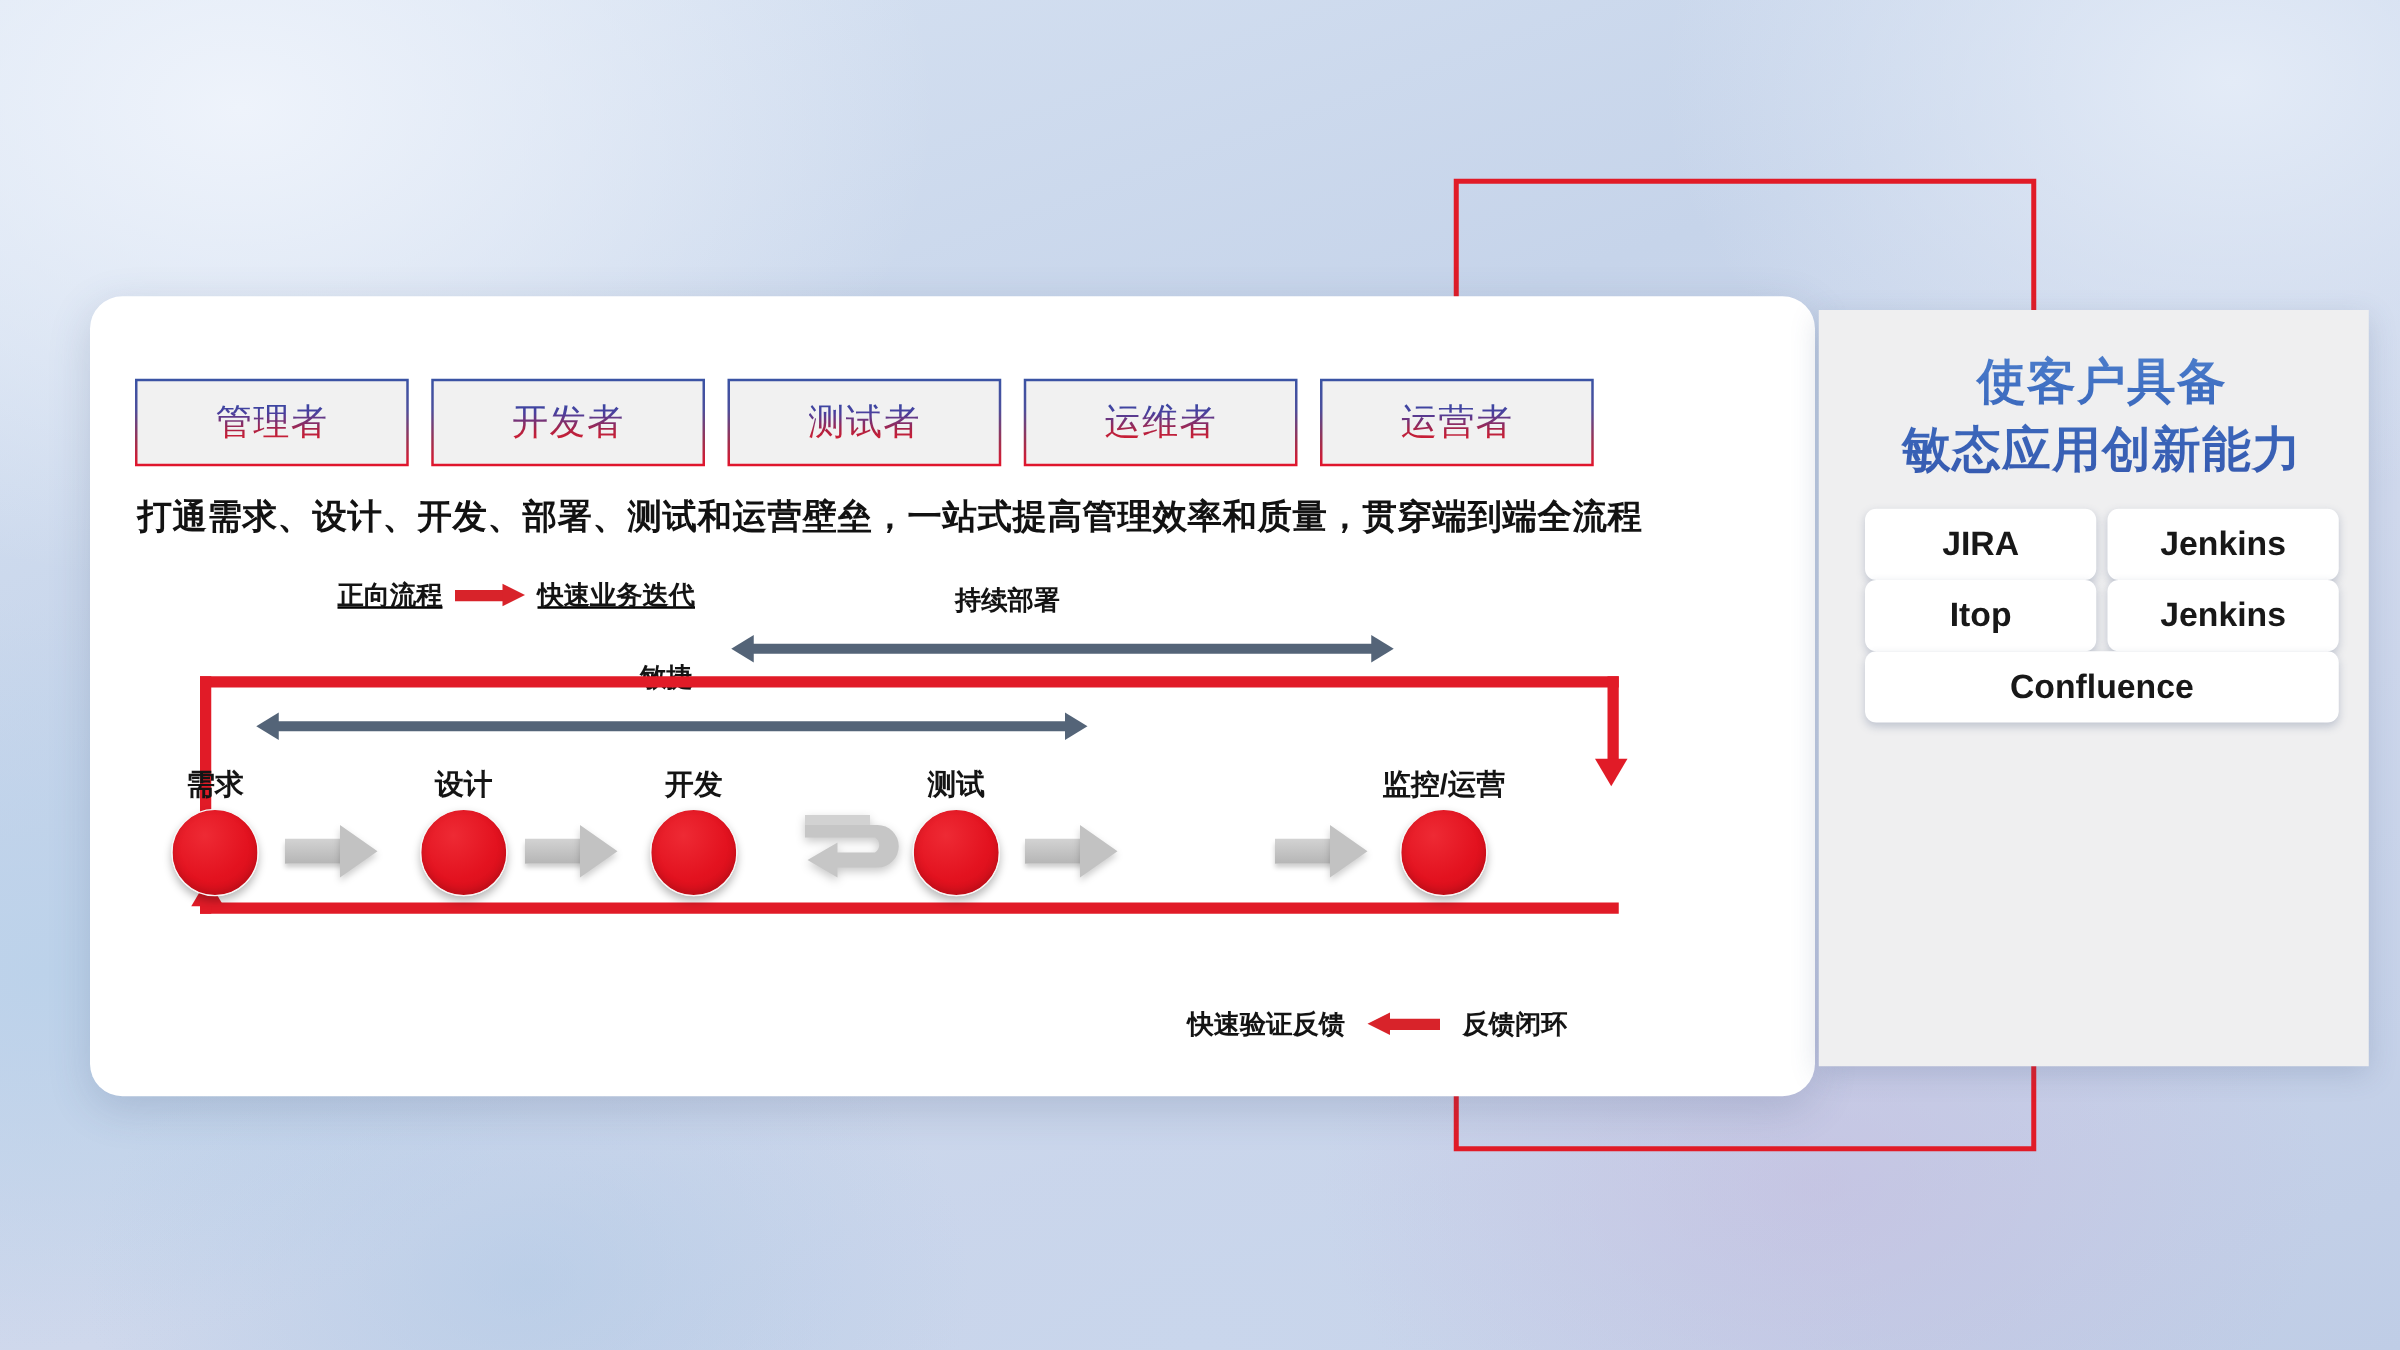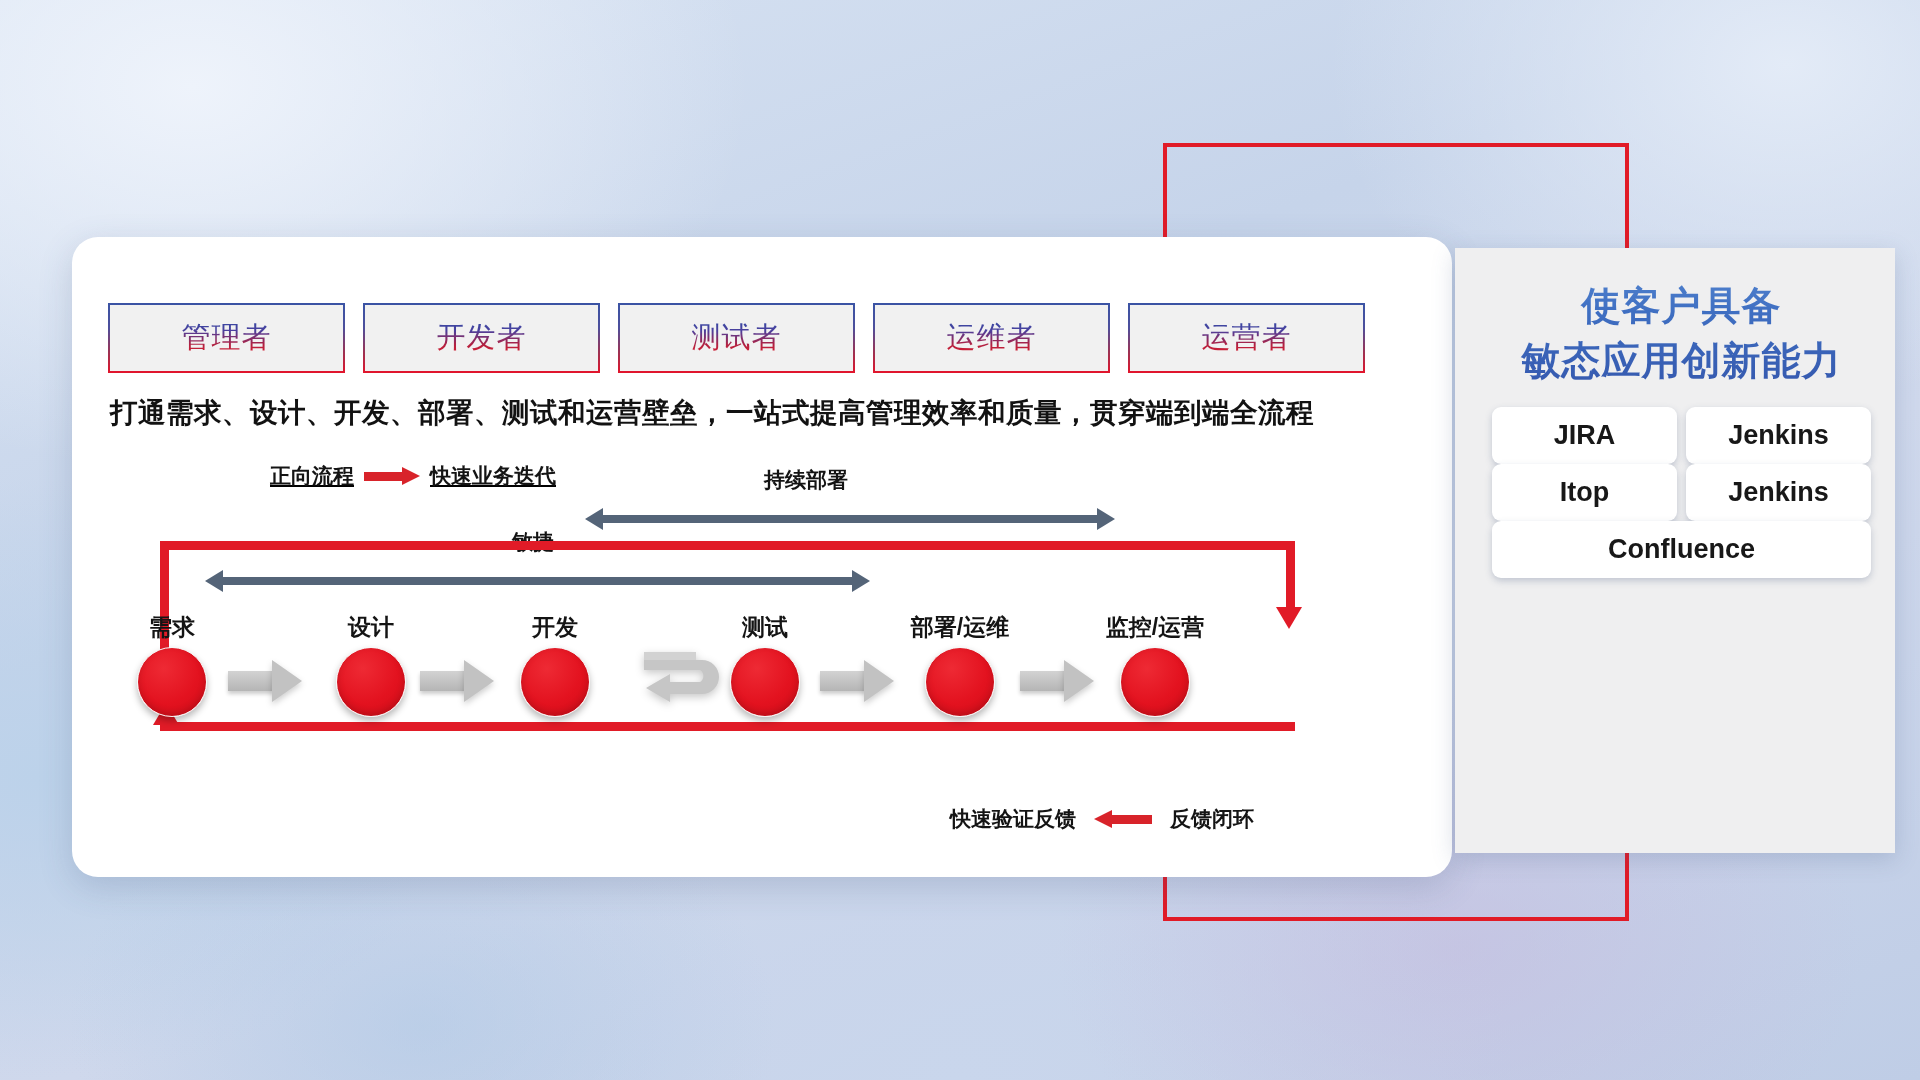--- a/index.html
+++ b/index.html
@@ -34,21 +34,21 @@
   
   #card{
     position:absolute;left:72px;top:237px;width:1380px;height:640px;
     background:#fff;border-radius:26px;
     box-shadow:0 10px 34px rgba(60,80,120,.20);
   }
 
   
   #roles{position:absolute;left:110px;top:305px;display:flex;gap:22px;}
   .role{
-    width:233px;height:66px;background:#f1f1f1;
+    width:215px;height:66px;background:#f1f1f1;
     position:relative;display:flex;align-items:center;justify-content:center;
   }
   .role::before{
     content:"";position:absolute;inset:-2px;z-index:0;
     background:linear-gradient(to bottom,#3a53a4 0%,#4c4f9c 35%,#a0304f 72%,#e3142b 100%);
   }
   .role::after{content:"";position:absolute;inset:0;background:#f1f1f1;z-index:1;}
   .role span{
     position:relative;z-index:2;font-size:29px;font-weight:400;
     letter-spacing:1px;
@@ -255,24 +255,20 @@
 
   <div class="stage" style="left:585px;top:0;">
     <div class="lbl">测试</div>
     <div class="dot"></div>
   </div>
   <div class="garrow" style="left:700px;">
       <div class="s"></div>
       <div class="h"></div>
     </div>
 
-  <div class="stage" style="left:780px;top:0;">
-    <div class="lbl">部署/运维</div>
-    <div class="dot"></div>
-  </div>
   <div class="garrow" style="left:900px;">
       <div class="s"></div>
       <div class="h"></div>
     </div>
 
   <div class="stage" style="left:975px;top:0;">
     <div class="lbl">监控/运营</div>
     <div class="dot"></div>
   </div>
 </div>

